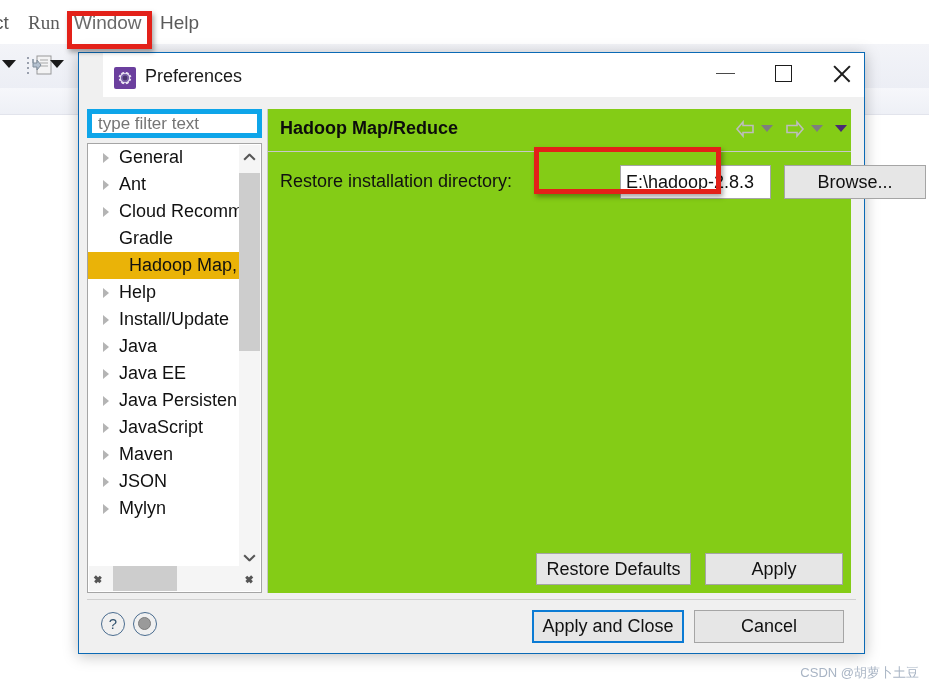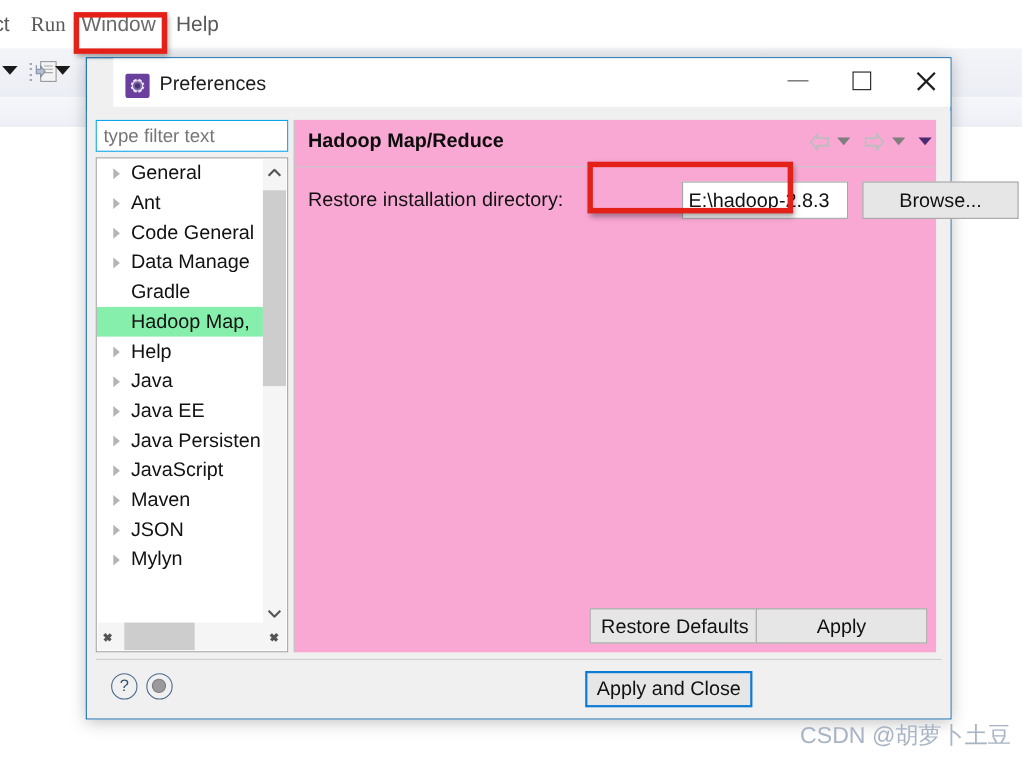--- a/index.html
+++ b/index.html
@@ -103,40 +103,40 @@
     position:absolute;left:0;top:48px;right:0;bottom:0;
     background:#f0f0f0;
   }
 
   
   #tree-col{
     position:absolute;left:8px;top:8px;width:175px;height:484px;
   }
   #filter-input{
     position:absolute;left:0;top:0;width:175px;height:29px;
-    border:1px solid #0ea5e9;background:#ffffff;
+    border:5px solid #0ea5e9;background:#ffffff;
     box-sizing:border-box;
     font-family:"Liberation Sans", sans-serif;
     font-size:17px;color:#767676;
     padding:0 6px;outline:none;
   }
   #tree-box{
     position:absolute;left:0;top:34px;width:175px;height:450px;
     background:#ffffff;border:1px solid #a5a5a5;box-sizing:border-box;
     overflow:hidden;
   }
   #tree-items{
     position:absolute;left:0;top:0;width:159px;height:424px;overflow:hidden;
   }
   .tree-row{
     position:relative;height:27px;line-height:27px;
     font-size:18px;color:#111111;white-space:nowrap;
     padding-left:31px;
   }
-  .tree-row.sel{background:#86efac;}
+  .tree-row.sel{background:#eab308;text-align:center;}
   .tree-arrow{
     position:absolute;left:15px;top:9px;width:0;height:0;
     border-top:5px solid transparent;border-bottom:5px solid transparent;
     border-left:6px solid #b4b4b4;
   }
   
   #tree-vsb{
     position:absolute;right:1px;top:1px;width:21px;height:422px;
     background:#f5f5f5;
   }
@@ -169,21 +169,21 @@
   .chevh.lf:after{top:7px;transform:rotate(-45deg);transform-origin:left center;}
   .chevh.rt:before{top:1px;transform:rotate(-45deg);transform-origin:right center;}
   .chevh.rt:after{top:7px;transform:rotate(45deg);transform-origin:right center;}
   #tree-hthumb{
     position:absolute;left:24px;top:0;width:64px;height:25px;background:#cdcdcd;
   }
 
   
   #content-pane{
     position:absolute;left:188px;top:8px;width:584px;height:484px;
-    background:#f9a8d4;border-left:1px solid #c8c8c8;box-sizing:border-box;
+    background:#84cc16;border-left:1px solid #c8c8c8;box-sizing:border-box;
   }
   #content-header{
     position:absolute;left:0;top:0;right:0;height:42px;
     border-bottom:1px solid #c8c8c8;
   }
   #content-title{
     position:absolute;left:12px;top:9px;
     font-size:18px;font-weight:bold;color:#0c0c0c;
   }
   #nav-btns{position:absolute;right:6px;top:11px;width:110px;height:20px;}
@@ -222,21 +222,21 @@
   #pane-footer{
     position:absolute;left:0;bottom:8px;right:8px;height:32px;
   }
   .pane-btn{
     position:absolute;top:0;height:32px;
     border:1px solid #a5a5a5;background:#e6e6e6;box-sizing:border-box;
     font-family:"Liberation Sans", sans-serif;
     font-size:18px;color:#111;cursor:default;
   }
   #btn-restore{right:152px;width:155px;}
-  #btn-apply{right:0;width:156px;}
+  #btn-apply{right:0;width:138px;}
 
   
   #dlg-sep{
     position:absolute;left:8px;top:498px;width:769px;height:1px;background:#d0d0d0;
   }
   #dlg-footer{
     position:absolute;left:0;top:499px;right:0;bottom:0;
   }
   #help-icon,#dot-icon{
     position:absolute;top:12px;width:24px;height:24px;border-radius:50%;
@@ -261,21 +261,21 @@
   #btn-cancel{
     position:absolute;left:615px;top:10px;width:150px;height:33px;
     border:1px solid #a5a5a5;background:#e6e6e6;box-sizing:border-box;
     font-family:"Liberation Sans", sans-serif;
     font-size:18px;color:#111;cursor:default;
   }
 
   
   #watermark{
     position:absolute;right:10px;bottom:6px;
-    font-size:21px;color:#a8b4c4;white-space:nowrap;
+    font-size:13px;color:#a8b4c4;white-space:nowrap;
   }
 </style>
 </head>
 <body>
 
 <div id="ide-bg">
 
   <div id="ide-menubar">
     <span class="menu-item" id="menu-project">ct</span>
     <span class="menu-item" id="menu-run">Run</span>
@@ -344,35 +344,35 @@
           <div class="tree-row">
             <span class="tree-arrow"></span>
             <span>General</span>
           </div>
           <div class="tree-row">
             <span class="tree-arrow"></span>
             <span>Ant</span>
           </div>
           <div class="tree-row">
             <span class="tree-arrow"></span>
-            <span>Code General</span>
-          </div>
-          <div class="tree-row">
-            <span class="tree-arrow"></span>
-            <span>Data Manage</span>
+            <span>Cloud Recomm</span>
           </div>
           <div class="tree-row">
             <span>Gradle</span>
           </div>
           <div class="tree-row sel">
             <span>Hadoop Map,</span>
           </div>
           <div class="tree-row">
             <span class="tree-arrow"></span>
             <span>Help</span>
+          </div>
+          <div class="tree-row">
+            <span class="tree-arrow"></span>
+            <span>Install/Update</span>
           </div>
           <div class="tree-row">
             <span class="tree-arrow"></span>
             <span>Java</span>
           </div>
           <div class="tree-row">
             <span class="tree-arrow"></span>
             <span>Java EE</span>
           </div>
           <div class="tree-row">
@@ -449,20 +449,21 @@
 
     <div id="dlg-sep"></div>
     <div id="dlg-footer">
       <div id="help-icon">
           <span class="q">?</span>
         </div>
       <div id="dot-icon">
           <span class="inner"></span>
         </div>
       <button id="btn-apply-close">Apply and Close</button>
+      <button id="btn-cancel">Cancel</button>
     </div>
   </div>
 </div>
 
 <div class="redbox" id="redbox-window"></div>
 <div class="redbox" id="redbox-field"></div>
 
 <div id="watermark">CSDN @胡萝卜土豆</div>
 
 </body></html>

